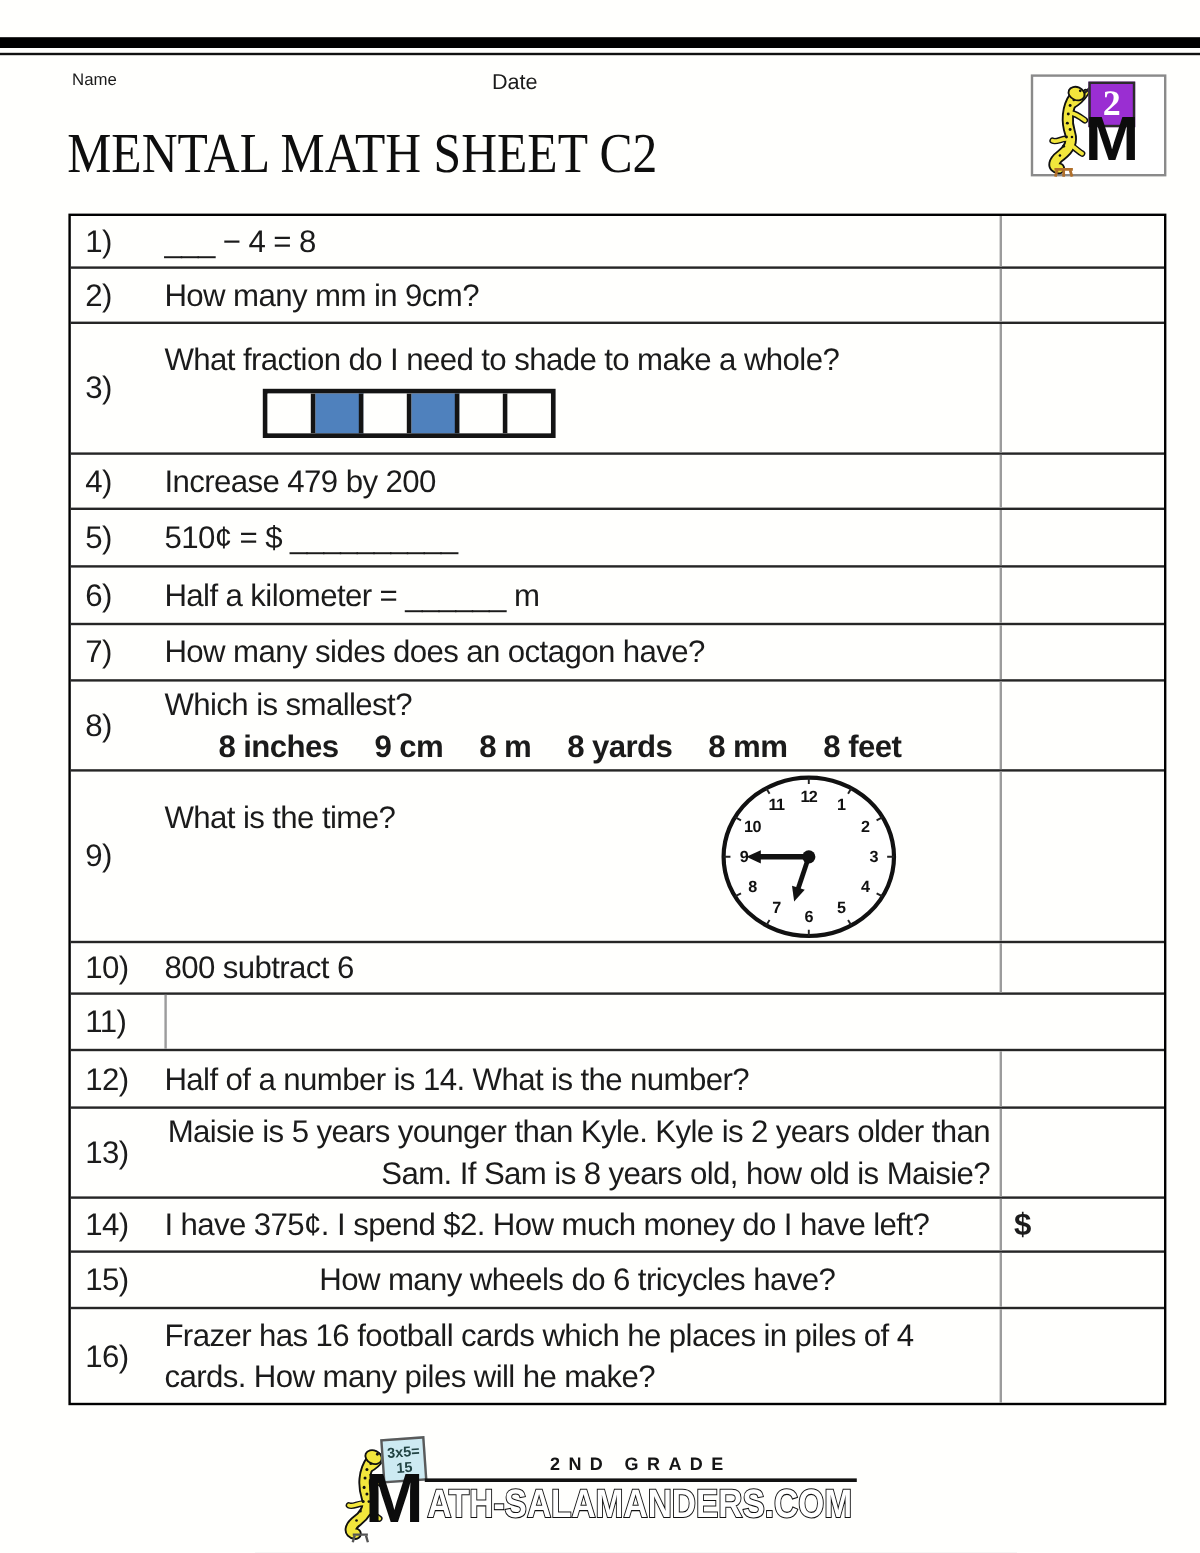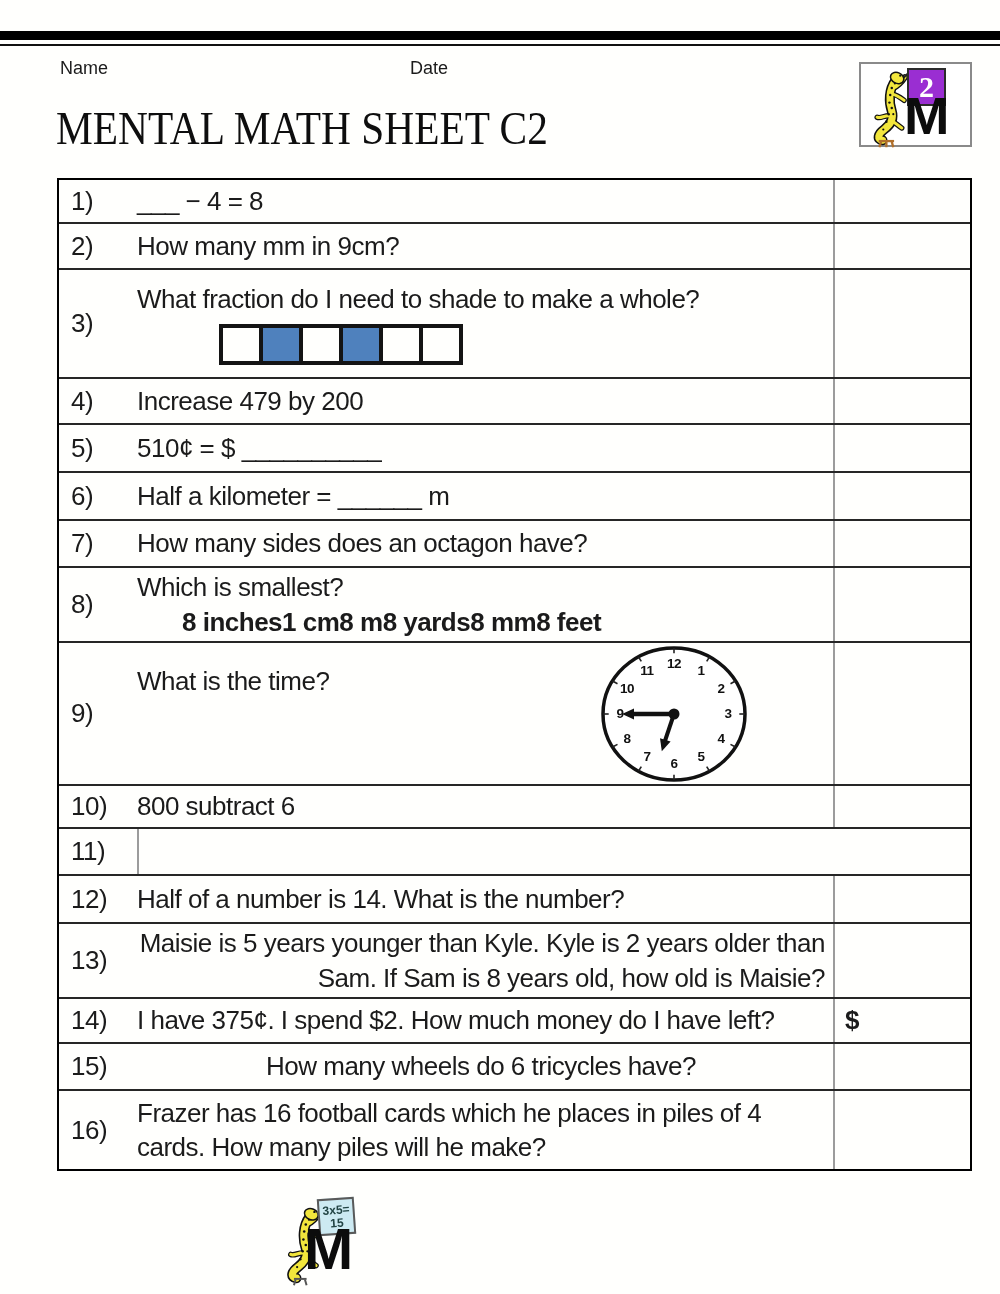--- a/index.html
+++ b/index.html
@@ -4,21 +4,21 @@
 <style>
   html,body{margin:0;padding:0;background:#e8e8e8;}
   #page{
     position:relative;width:1000px;height:1294px;margin:0 auto;
     background:#fffffd;color:#1b1b1b;
     font-family:"Liberation Sans",sans-serif;overflow:hidden;
   }
   
   .topbar-thick{position:absolute;left:0;top:31px;width:1000px;height:9px;background:#000;}
   .topbar-thin{position:absolute;left:0;top:44px;width:1000px;height:2px;background:#111;}
-  .name-label{position:absolute;left:60px;top:58px;font-size:18px;font-weight:500;}
+  .name-label{position:absolute;left:60px;top:58px;font-size:14px;font-weight:500;}
   .date-label{position:absolute;left:410px;top:58px;font-size:18px;font-weight:500;}
   
   .corner-logo{position:absolute;left:859px;top:62px;width:113px;height:85px;border:2px solid #8a8a8a;background:#fff;box-sizing:border-box;}
   .corner-sal{position:absolute;left:2px;top:4px;}
   .grade-square{position:absolute;left:46px;top:4px;width:39px;height:38px;background:#9a2ed2;border:2px solid #2c2c2c;box-sizing:border-box;
     display:flex;align-items:center;justify-content:center;
     font-family:"Liberation Serif",serif;font-weight:bold;font-size:30px;color:#fff;}
   .corner-m{position:absolute;left:43px;top:26px;font-weight:bold;font-size:52px;color:#0c0c0c;line-height:1;
     font-family:"Liberation Sans",sans-serif;transform:scaleX(1.05);transform-origin:left top;}
   
@@ -48,21 +48,21 @@
   .qnum{display:flex;align-items:center;padding-left:12px;font-size:26px;letter-spacing:-0.5px;}
   .qcell{display:flex;flex-direction:column;justify-content:center;font-size:26px;line-height:1.32;
     letter-spacing:-0.5px;position:relative;padding-right:8px;box-sizing:border-box;}
   .qans{border-left:2px solid #9c9c9c;display:flex;align-items:center;padding-left:10px;
     font-size:26px;font-weight:bold;box-sizing:border-box;}
   
   .fbar{display:inline-flex;border:4px solid #141414;background:#fff;margin-left:82px;margin-top:7px;align-self:flex-start;}
   .fcell{width:36px;height:33px;background:#fffffd;border-right:4px solid #141414;}
   .fcell:last-child{border-right:none;}
   
-  .opts{display:flex;padding-left:45px;font-weight:bold;margin-top:0;}
+  .opts{display:flex;gap:30px;padding-left:45px;font-weight:bold;margin-top:0;}
   
   .q9-text{position:absolute;left:0;top:21px;}
   .clock-wrap{position:absolute;right:84px;top:1px;}
   
   .footer{position:absolute;left:0;top:1196px;width:1000px;height:98px;}
   .footer-inner{position:relative;width:440px;height:96px;margin:0 auto;}
   .f-sal{position:absolute;left:0;top:8px;}
   .f-board{position:absolute;left:38px;top:2px;width:37px;height:37px;background:#cdeaf2;border:2px solid #5a5a5a;
     box-sizing:border-box;transform:rotate(-4deg);display:flex;flex-direction:column;align-items:center;justify-content:center;
     font-size:12px;font-weight:bold;color:#244;line-height:1.05;}
@@ -192,21 +192,21 @@
         </div>
       <div class="qans"></div>
     </div>
 
     <div class="qrow">
       <div class="qnum">8)</div>
       <div class="qcell">
         <span>Which is smallest?</span>
         <span class="opts">
           <span>8 inches</span>
-          <span>1 cm</span>
+          <span>9 cm</span>
           <span>8 m</span>
           <span>8 yards</span>
           <span>8 mm</span>
           <span>8 feet</span>
         </span>
       </div>
       <div class="qans"></div>
     </div>
 
     <div class="qrow">
@@ -347,16 +347,23 @@
           <path d="M16,95 L32,95"></path>
             <path d="M18,96 L16,103"></path>
             <path d="M30,96 L32,103"></path>
         </g>
       </svg>
       <div class="f-board">
         <div>3x5=</div>
         <div>15</div>
       </div>
       <div class="f-m">M</div>
+      <div class="f-right">
+        <div class="f-grade">2ND GRADE</div>
+        <div class="f-rule"></div>
+        <svg class="f-wordmark" width="360" height="36" viewBox="0 0 360 36">
+          <text x="2" y="29" font-family="Liberation Sans, sans-serif" font-size="33" font-weight="bold" fill="#ffffff" stroke="#111" stroke-width="1.8" paint-order="stroke" textLength="354" lengthAdjust="spacingAndGlyphs">ATH-SALAMANDERS.COM</text>
+        </svg>
+      </div>
     </div>
   </div>
 
 </div>
 
 </body></html>

